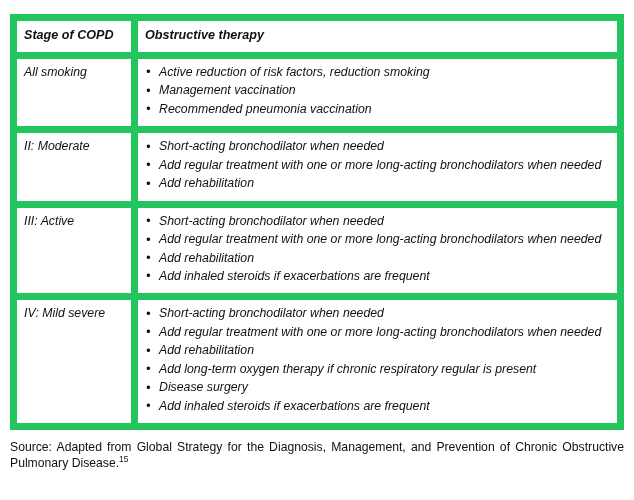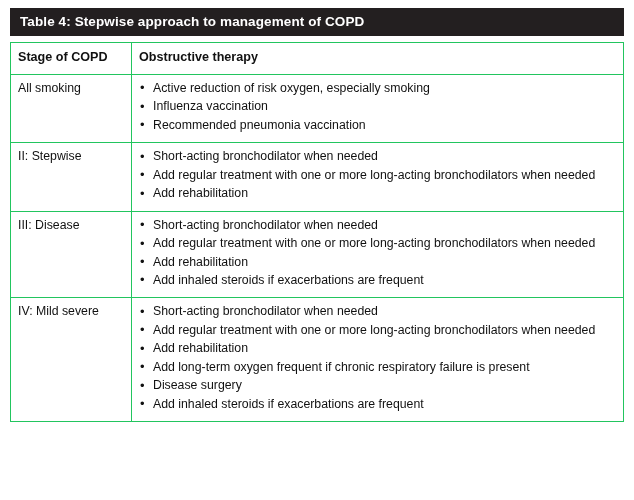--- a/index.html
+++ b/index.html
@@ -33,25 +33,26 @@
   .title-bar .tnum {
     font-weight: bold;
   }
   table.copd {
     border-collapse: collapse;
     width: 100%;
     table-layout: fixed;
     margin-top: 6px;
   }
   table.copd th, table.copd td {
-    border: 1px solid #22c55e;
+    border: 7px solid #22c55e;
     vertical-align: top;
     padding: 5px 7px 7px 7px;
     font-size: 12.3px;
     line-height: 1.42;
+    font-style: italic;
   }
   table.copd th {
     font-weight: bold;
     text-align: left;
     font-size: 12.6px;
     padding-top: 6px;
     padding-bottom: 7px;
   }
   col.c-stage { width: 121px; }
   col.c-therapy { width: auto; }
@@ -88,84 +89,83 @@
     font-size: 8.4px;
     vertical-align: super;
     line-height: 0;
   }
 </style>
 </head>
 <body>
 
 <div class="table-wrap">
 
-  <div class="title-bar">
-    <span class="tnum">Table 4:</span>
-    <span>Stepwise approach to management of COPD</span>
-  </div>
 
   <table class="copd">
     <colgroup>
       <col class="c-stage">
       <col class="c-therapy">
     </colgroup>
     <thead>
       <tr>
         <th>Stage of COPD</th>
         <th>Obstructive therapy</th>
       </tr>
     </thead>
     <tbody>
 
       <tr>
         <td class="stage">All smoking</td>
         <td>
           <ul class="therapy">
-            <li>Active reduction of risk oxygen, especially smoking</li>
-            <li>Influenza vaccination</li>
+            <li>Active reduction of risk factors, reduction smoking</li>
+            <li>Management vaccination</li>
             <li>Recommended pneumonia vaccination</li>
           </ul>
         </td>
       </tr>
 
 
       <tr>
-        <td class="stage">II: Stepwise</td>
+        <td class="stage">II: Moderate</td>
         <td>
           <ul class="therapy">
             <li>Short-acting bronchodilator when needed</li>
             <li>Add regular treatment with one or more long-acting bronchodilators when needed</li>
             <li>Add rehabilitation</li>
           </ul>
         </td>
       </tr>
 
       <tr>
-        <td class="stage">III: Disease</td>
+        <td class="stage">III: Active</td>
         <td>
           <ul class="therapy">
             <li>Short-acting bronchodilator when needed</li>
             <li>Add regular treatment with one or more long-acting bronchodilators when needed</li>
             <li>Add rehabilitation</li>
             <li>Add inhaled steroids if exacerbations are frequent</li>
           </ul>
         </td>
       </tr>
 
       <tr>
         <td class="stage">IV: Mild severe</td>
         <td>
           <ul class="therapy">
             <li>Short-acting bronchodilator when needed</li>
             <li>Add regular treatment with one or more long-acting bronchodilators when needed</li>
             <li>Add rehabilitation</li>
-            <li>Add long-term oxygen frequent if chronic respiratory failure is present</li>
+            <li>Add long-term oxygen therapy if chronic respiratory regular is present</li>
             <li>Disease surgery</li>
             <li>Add inhaled steroids if exacerbations are frequent</li>
           </ul>
         </td>
       </tr>
 
     </tbody>
   </table>
 
+  <div class="source">
+    <span>Source: Adapted from Global Strategy for the Diagnosis, Management, and Prevention of Chronic Obstructive Pulmonary Disease.</span><sup>15</sup>
+  </div>
 
 </div>
 
 </body></html>

